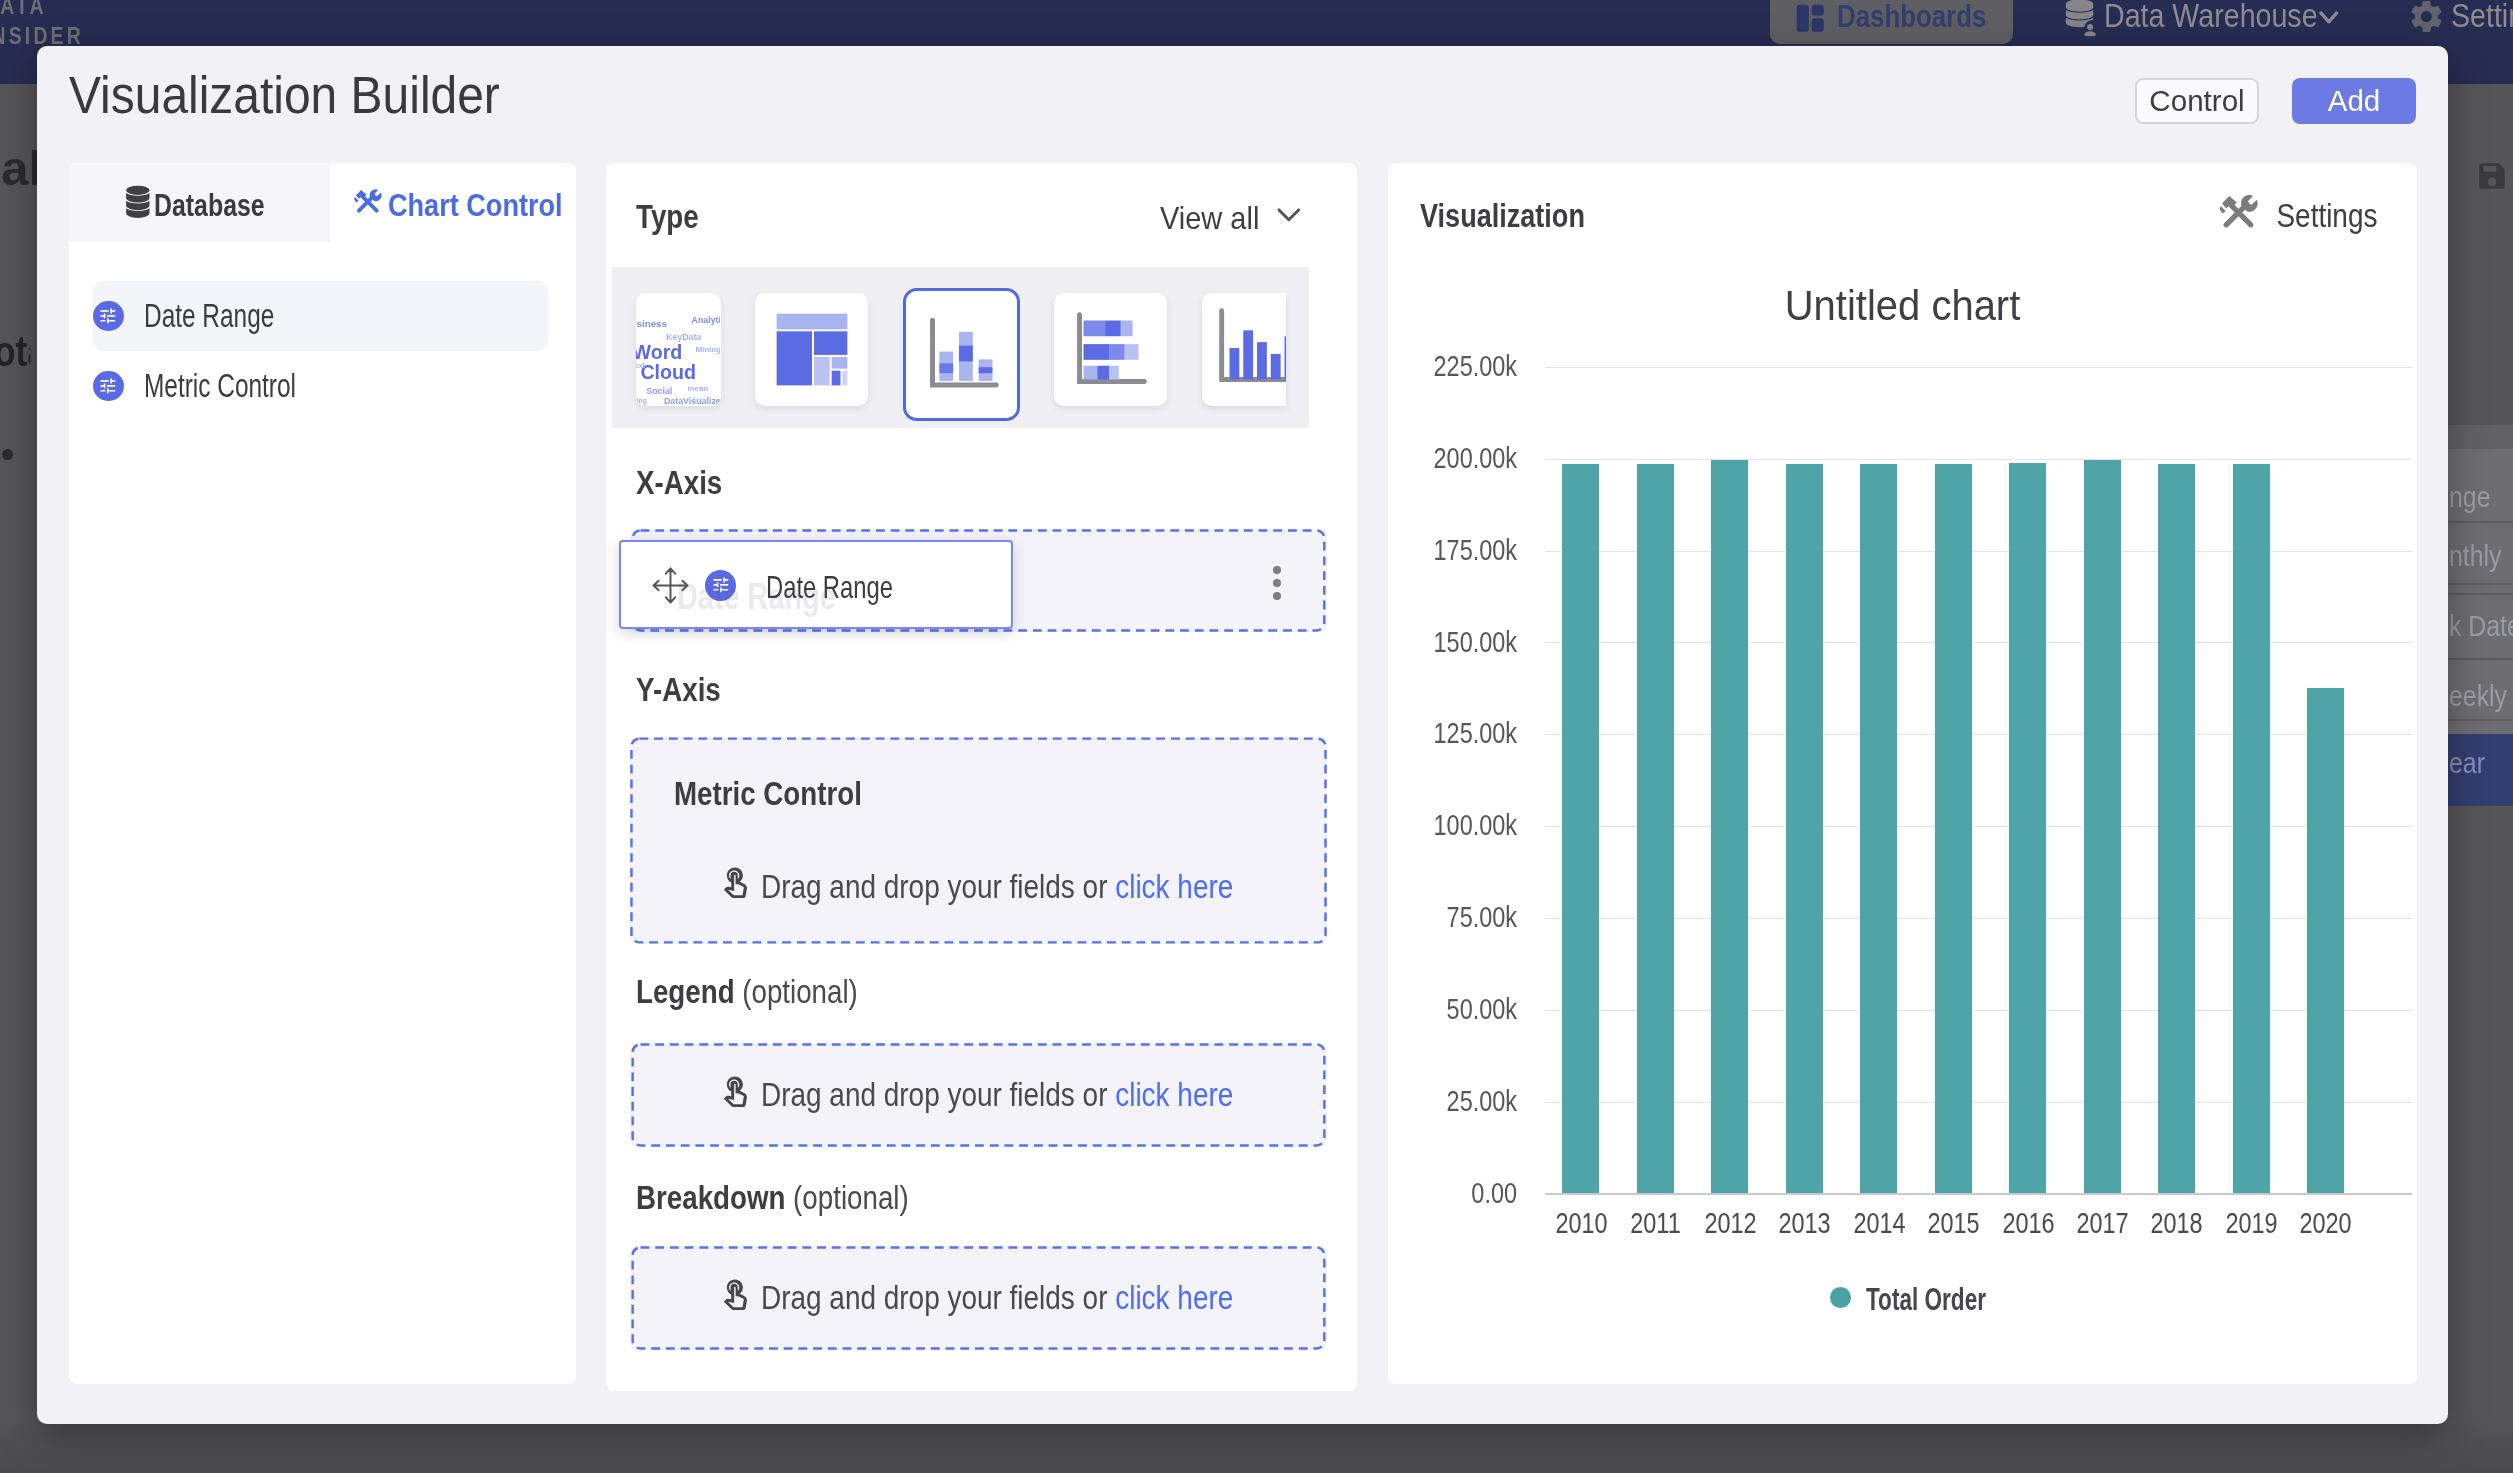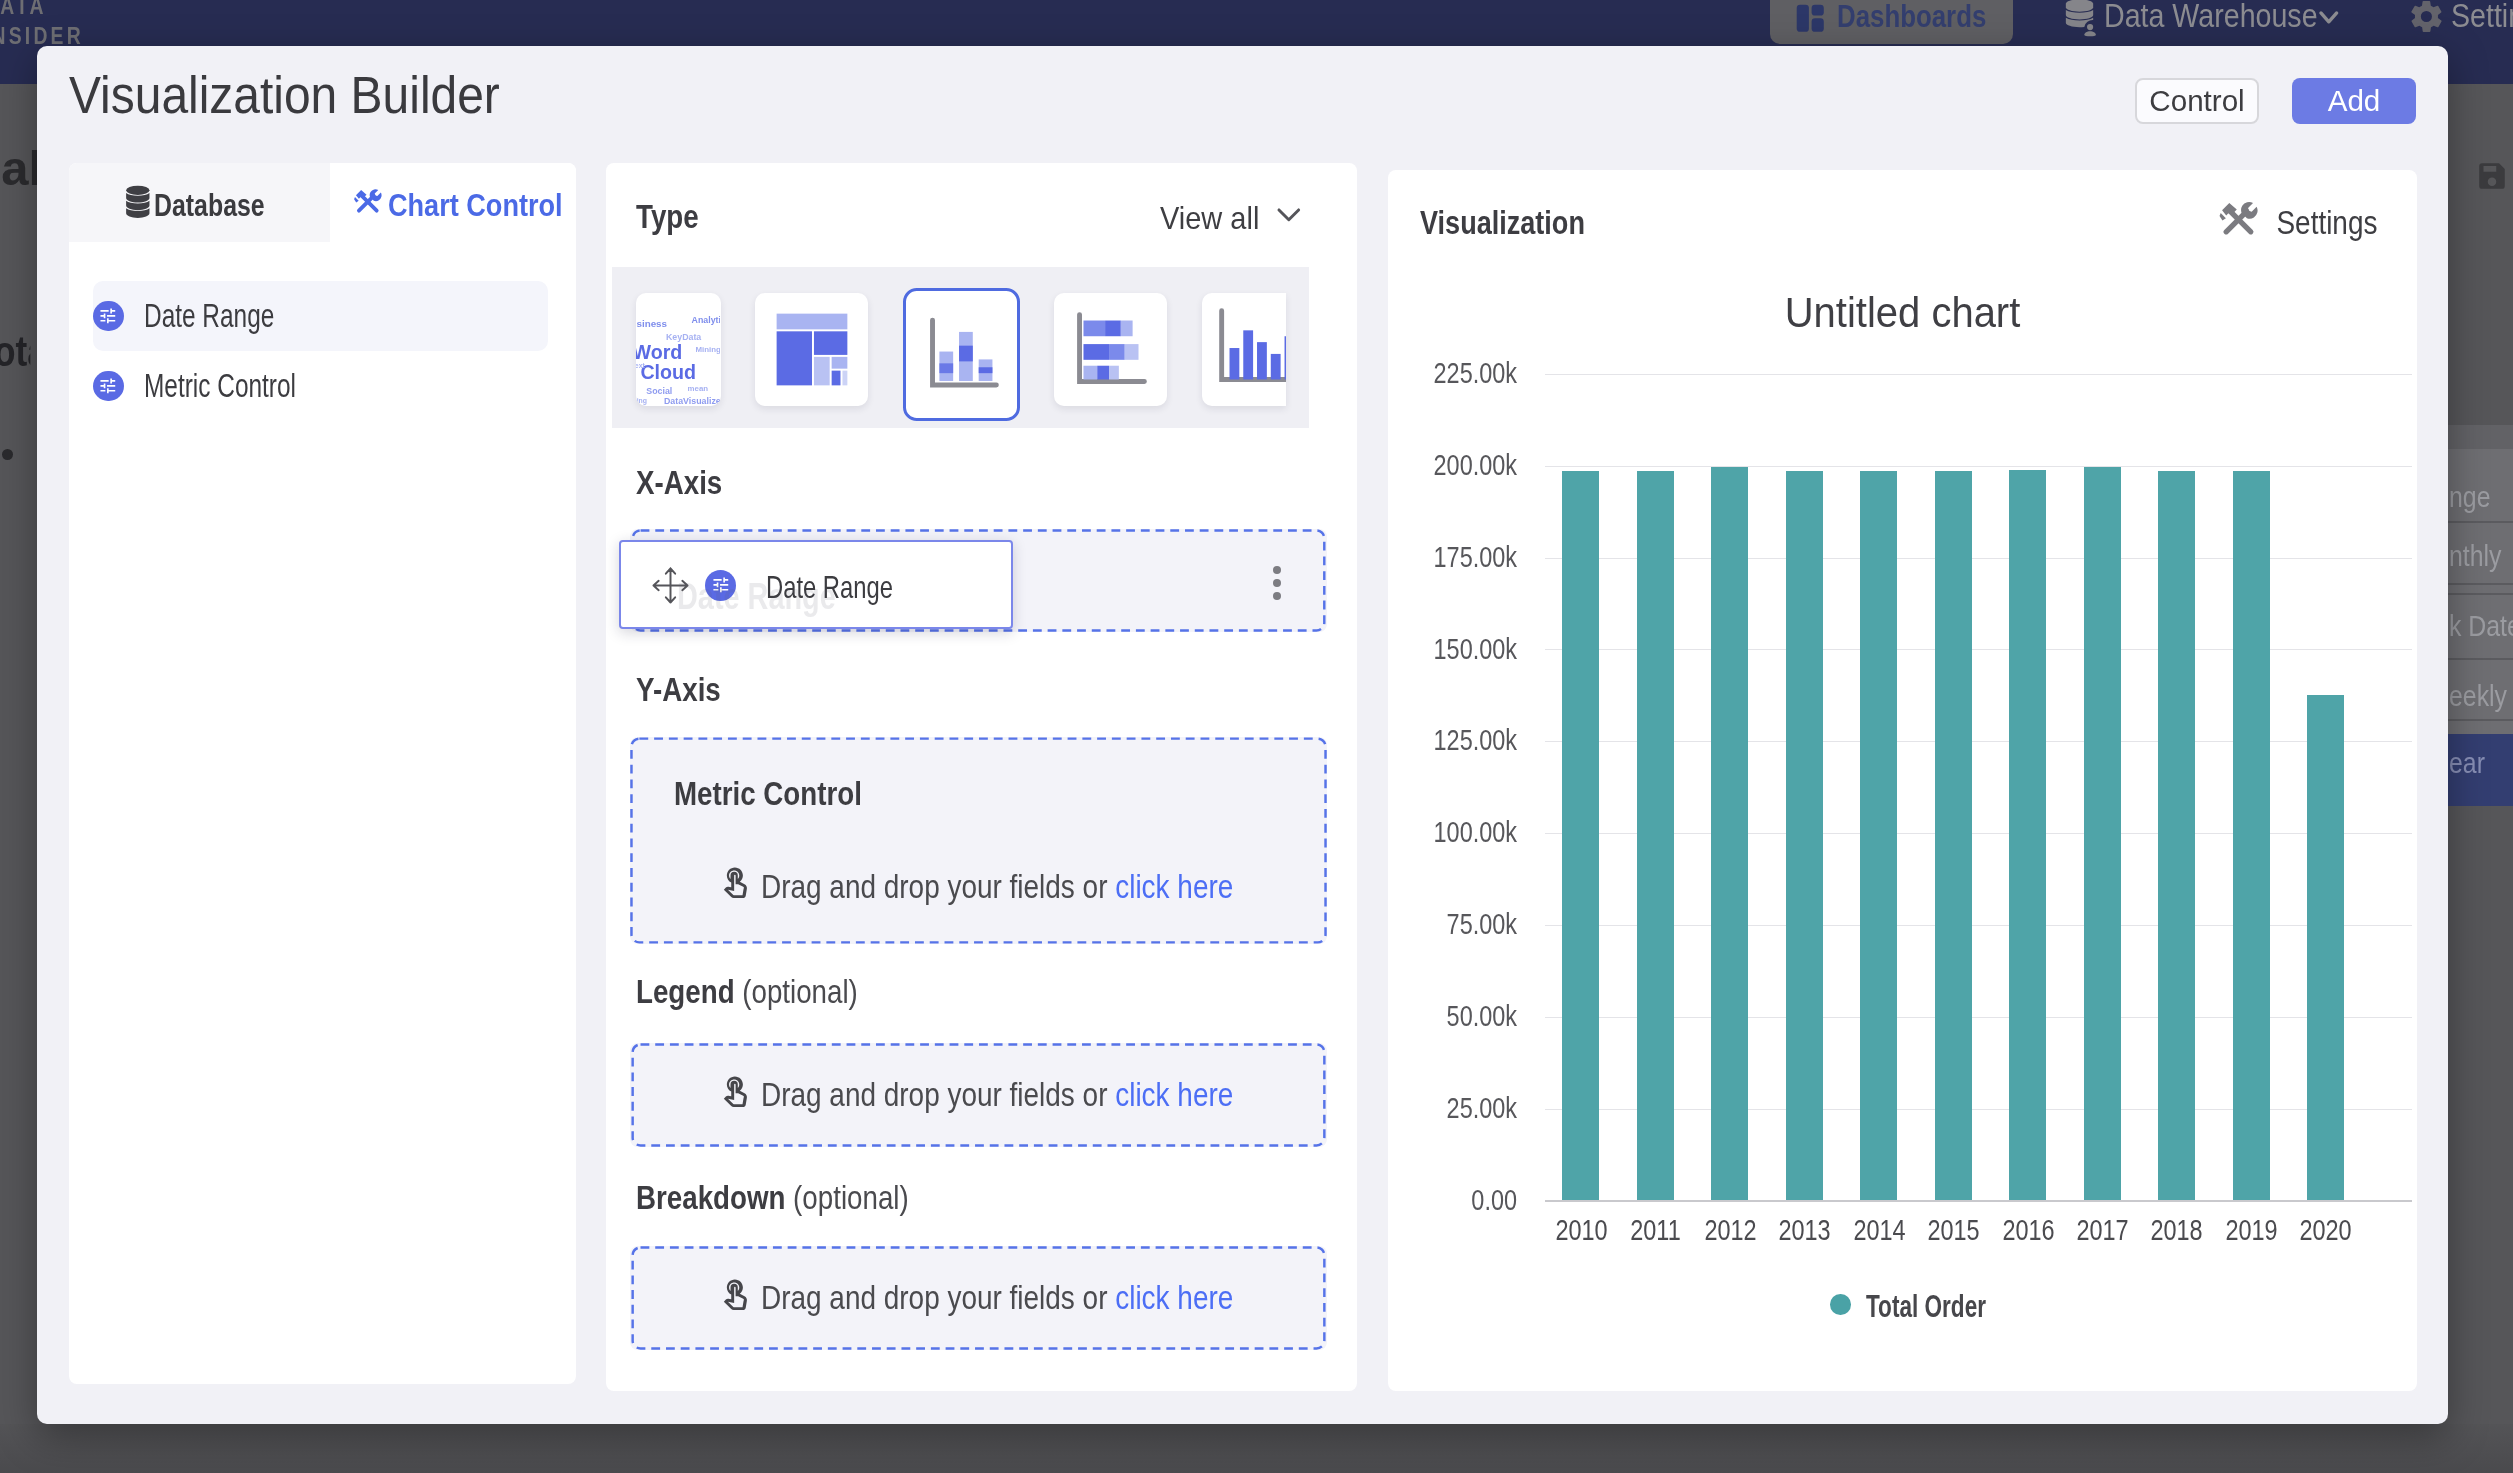--- a/index.html
+++ b/index.html
@@ -28,21 +28,21 @@
 
 
 #modal { position:absolute; left:37px; top:46px; width:2411px; height:1378px; background:#f1f1f6; border-radius:9.9px; box-shadow:0 11.8px 39px rgba(0,0,0,.35); }
 #mtitle { position:absolute; left:31.5px; top:19.7px; font-size:51px; color:#3a3a3e; white-space:nowrap; transform:scaleX(.94); transform-origin:0 0; }
 #btn-cancel { position:absolute; left:2098px; top:31.5px; width:124px; height:46px; background:#fbfbfe; border:2px solid #d7d7db; border-radius:7.9px; text-align:center; line-height:42px; font-size:29.6px; color:#3d3d41; }
 #btn-add { position:absolute; left:2255px; top:31.5px; width:124px; height:46px; background:#6c7be4; border-radius:7.9px; text-align:center; line-height:46px; font-size:29.6px; color:#fff; }
 
 .card { position:absolute; background:#fff; border-radius:7.9px; }
 #card-left  { left:31.5px;  top:117px; width:507px;  height:1221px; }
 #card-mid   { left:569px; top:117px; width:751px;  height:1228px; }
-#card-right { left:1351px; top:117px; width:1029px; height:1221px;margin-top:7px; }
+#card-right { left:1351px; top:117px; width:1029px; height:1221px; }
 
 
 #tab-db { position:absolute; left:0; top:0; width:261px; height:79px; background:#f6f6f9; border-radius:7.9px 0 0 0; }
 #tab-db span { position:absolute; left:85px; top:23.6px; font-size:31.5px; font-weight:bold; color:#3b3b3f; white-space:nowrap; transform:scaleX(.79); transform-origin:0 0; }
 #tab-cc { position:absolute; left:261px; top:0; width:246px; height:79px; background:#fff; border-radius:0 7.9px 0 0; }
 #tab-cc span { position:absolute; left:58px; top:23.6px; font-size:31.5px; font-weight:bold; color:#4b6ae6; white-space:nowrap; transform:scaleX(.86); transform-origin:0 0; }
 .lrow { position:absolute; left:24.6px; width:455px; height:70px; border-radius:9.9px; }
 .lrow .circ { position:absolute; left:0; top:19.7px; width:30.5px; height:30.5px; border-radius:50%; background:#5a6ae4; }
 .lrow .circ svg { position:absolute; left:5.4px; top:5.4px; }
 .lrow .txt { position:absolute; left:51px; top:15.8px; font-size:33px; color:#3c3c40; white-space:nowrap; transform:scaleX(.74); transform-origin:0 0; }

